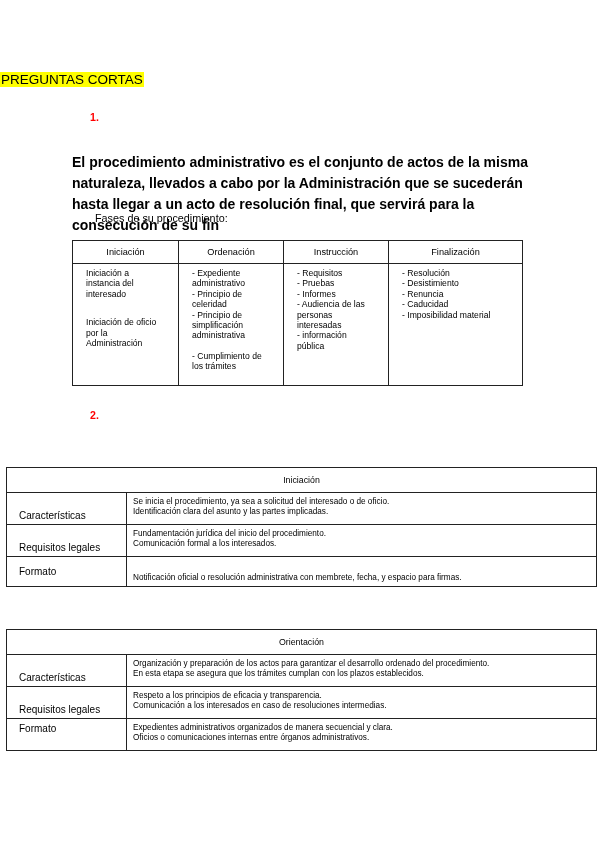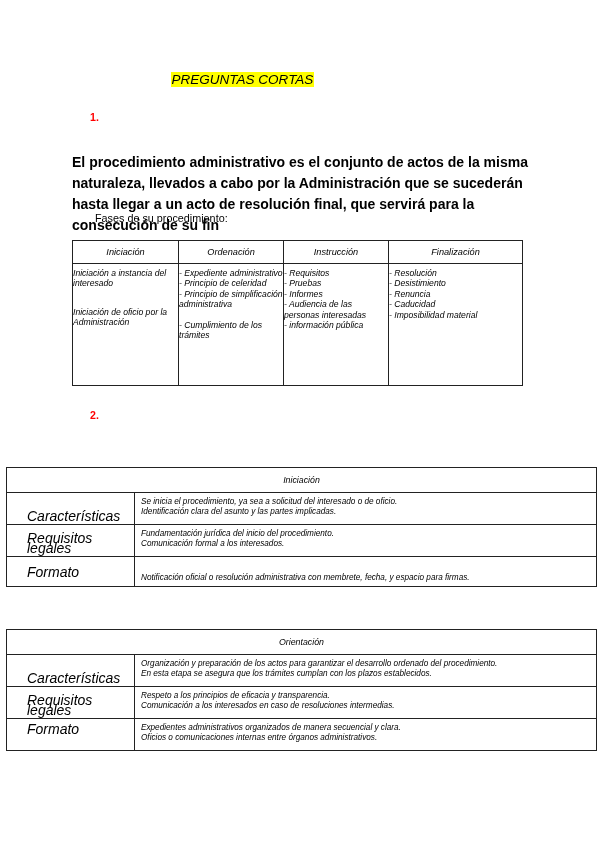--- a/index.html
+++ b/index.html
@@ -1,42 +1,42 @@
 <!DOCTYPE html>
 <html><head>
 <meta charset="utf-8">
 <style>
   html, body { margin: 0; padding: 0; background: #ffffff; }
   body { width: 600px; height: 848px; position: relative; overflow: hidden;
          font-family: "Liberation Sans", sans-serif; color: #000; }
   .abs { position: absolute; }
 
-  #title { left: 0; width: 485px; top: 72px; text-align: center; font-size: 13.5px; font-style: italic; }
+  #title { left: 0; width: 485px; top: 72px; text-align: left; font-size: 13.5px; }
   #title span { background: #ffff00; padding: 0 1px; }
 
   .q { font-size: 10.6px; font-weight: bold; color: #ff0000; line-height: 14px; }
   .q .num { position: absolute; left: 0; }
   .q .txt { position: absolute; left: 18px; width: 420px; }
   #q1 { left: 90px; top: 110px; width: 440px; height: 30px; }
   #q2 { left: 90px; top: 408px; width: 440px; height: 46px; }
 
   #para { left: 72px; top: 152px; width: 460px; font-size: 14px; line-height: 21px; font-weight: bold; }
   #phases-label { left: 72px; top: 212px; font-size: 10.8px; margin-left: 23px; }
 
   table { border-collapse: collapse; }
-  td, th { border: 1px solid #222; vertical-align: top; font-weight: normal; font-style: italic; }
+  td, th { border: 1px solid #222; vertical-align: top; font-weight: normal; }
 
   #t1 { left: 72px; top: 240px; width: 451px; font-size: 8.6px; line-height: 10.4px; }
   #t1 th { height: 22px; text-align: center; vertical-align: middle; font-size: 9.2px; padding: 0; }
-  #t1 td { height: 113px; padding: 4px 0; }
+  #t1 td { height: 113px; padding: 4px 13px; }
   #t1 .gap { height: 18px; }
 
   .t2 { left: 6px; width: 591px; font-size: 8.2px; line-height: 10px; }
   .t2 th { text-align: center; vertical-align: middle; padding: 0; font-size: 8.8px; }
-  .t2 td.lbl { width: 103px; vertical-align: bottom; padding: 0 4px 3px 20px; font-size: 14px; }
+  .t2 td.lbl { width: 103px; vertical-align: bottom; padding: 0 4px 3px 12px; font-size: 10px; }
   .t2 td.val { padding: 4px 6px 3px 6px; }
   .t2 td.fmt-lbl { vertical-align: top; padding-top: 5px; }
   #t2 { top: 467px; }
   #t2 th { height: 24px; }
   #t2 tr.r { height: 32px; }
   #t2 tr.r3 { height: 22px; }
   #t2 tr.r3 td.val { vertical-align: middle; padding-top: 16px; }
   #t2 tr.r3 td.lbl { vertical-align: middle; padding-bottom: 0; }
   #t3 { top: 629px; }
   #t3 th { height: 24px; }

